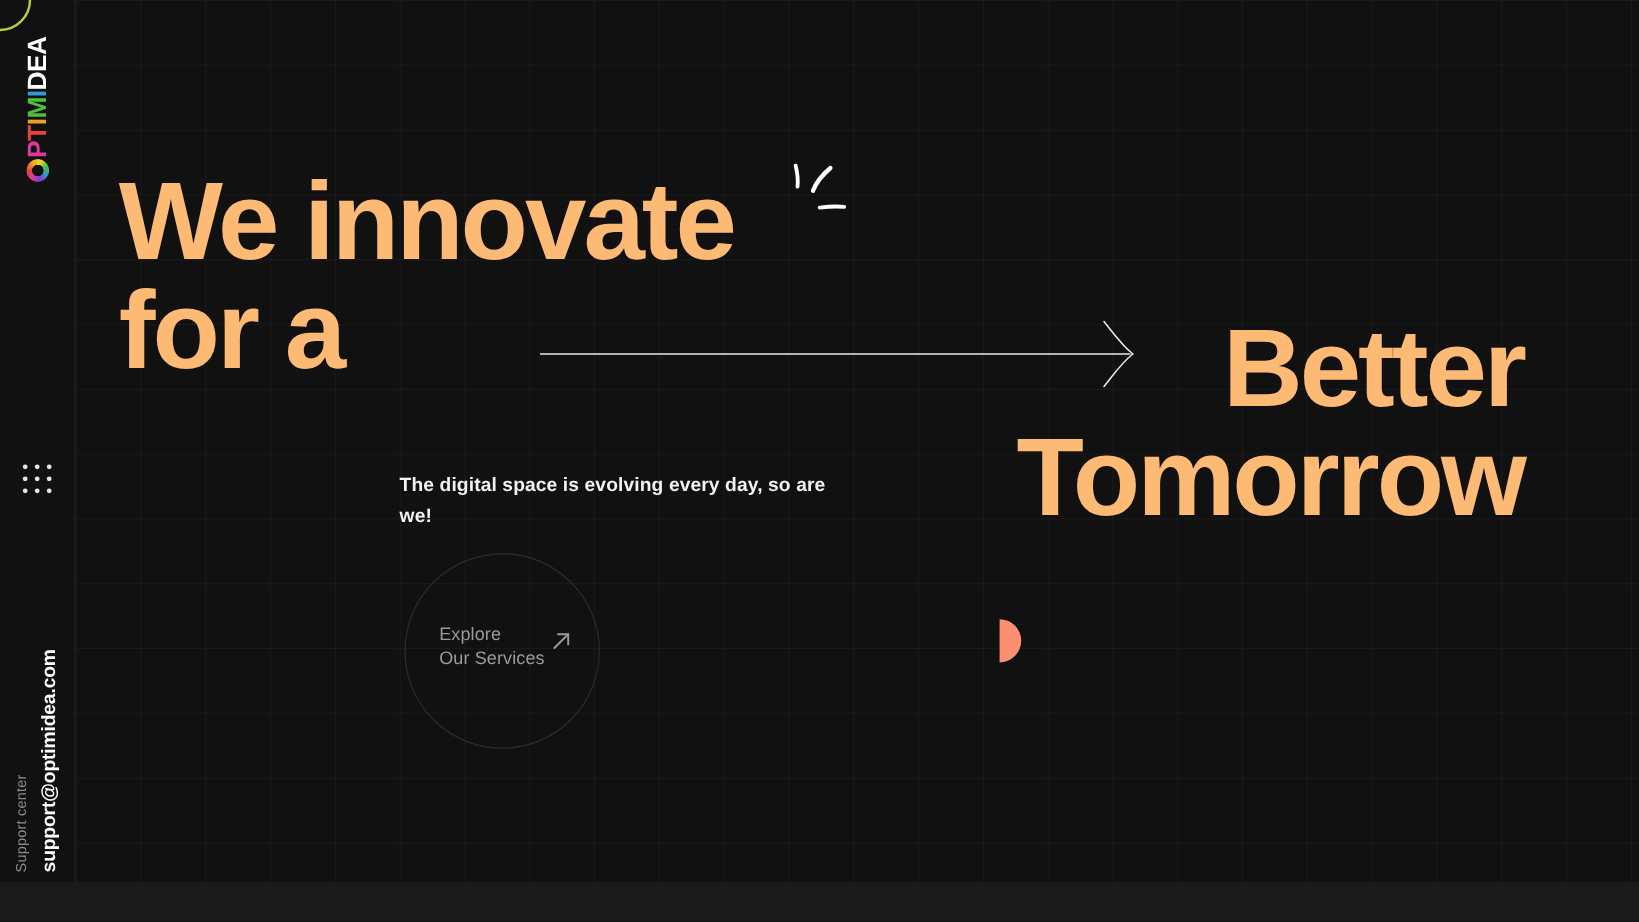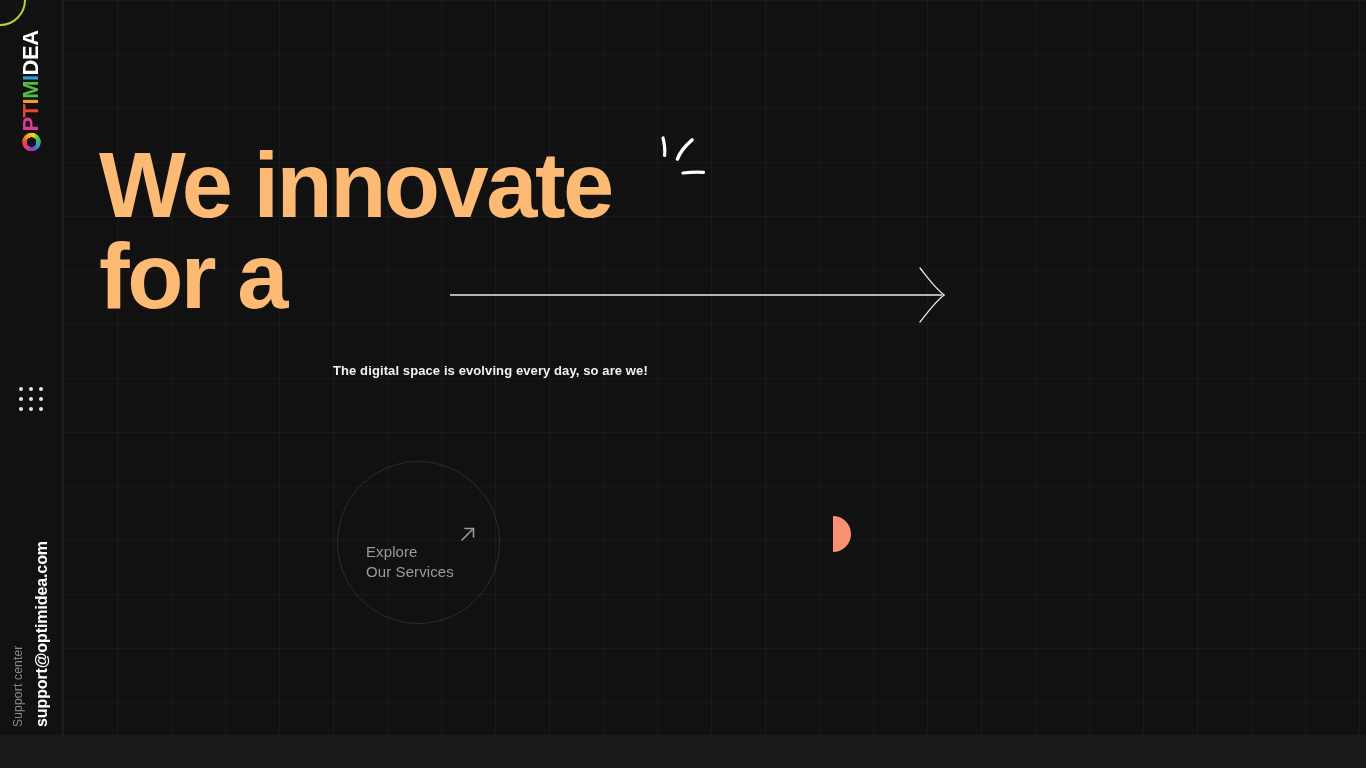--- a/index.html
+++ b/index.html
@@ -138,24 +138,24 @@
 
   
   #spark { position:absolute; left:652px; top:130px; width:64px; height:62px; }
 
   
   #arrow { position:absolute; left:448px; top:266px; width:500px; height:58px; }
 
   
   #subtitle {
     position:absolute;
-    left:333px; top:360px;
+    left:333px; top:392px;
     width:372px;
     color:#f2f2f2;
-    font-size:13px;
+    font-size:16px;
     font-weight:bold;
     line-height:1.65;
     letter-spacing:0.1px;
   }
 
   
   #explore {
     position:absolute;
     left:337px; top:461px;
     width:163px; height:163px;
@@ -163,21 +163,20 @@
     border:1px solid rgba(255,255,255,0.11);
   }
   #explore-label {
     position:absolute;
     left:28px; top:57px;
     color:#9a9a9a;
     font-size:15px;
     line-height:1.33;
     white-space:pre-line;
     letter-spacing:0.1px;
-    margin-top:23px;
   }
   #explore-arrow {
     position:absolute;
     left:121px; top:63px;
     width:18px; height:18px;
   }
 
   
   #halfdisc {
     position:absolute;
@@ -227,20 +226,22 @@
 
     <div id="support">
       <div class="vtext" id="support-label">Support center</div>
       <div class="vtext" id="support-email">support@optimidea.com</div>
     </div>
   </div>
 
   <div class="headline" id="head-left">We innovate
 for a</div>
 
+  <div class="headline" id="head-right">Better
+Tomorrow</div>
 
   <svg id="spark" viewBox="0 0 64 62" fill="none">
     <path d="M11 8 C12.5 14, 13.2 20, 12.6 25.5" stroke="#ffffff" stroke-width="3.2" stroke-linecap="round"></path>
     <path d="M40 10 C33 16, 28 22, 25.5 29" stroke="#ffffff" stroke-width="3.6" stroke-linecap="round"></path>
     <path d="M31 43 C38 42.2, 45 41.8, 51.5 42.4" stroke="#ffffff" stroke-width="3.2" stroke-linecap="round"></path>
   </svg>
 
   <svg id="arrow" viewBox="0 0 500 58" fill="none">
     <line x1="2" y1="29" x2="494" y2="29" stroke="#e9e9e9" stroke-width="1.3"></line>
     <path d="M472 2 C480 12, 487 22, 496 29" stroke="#e9e9e9" stroke-width="1.3" fill="none" stroke-linecap="round"></path>

